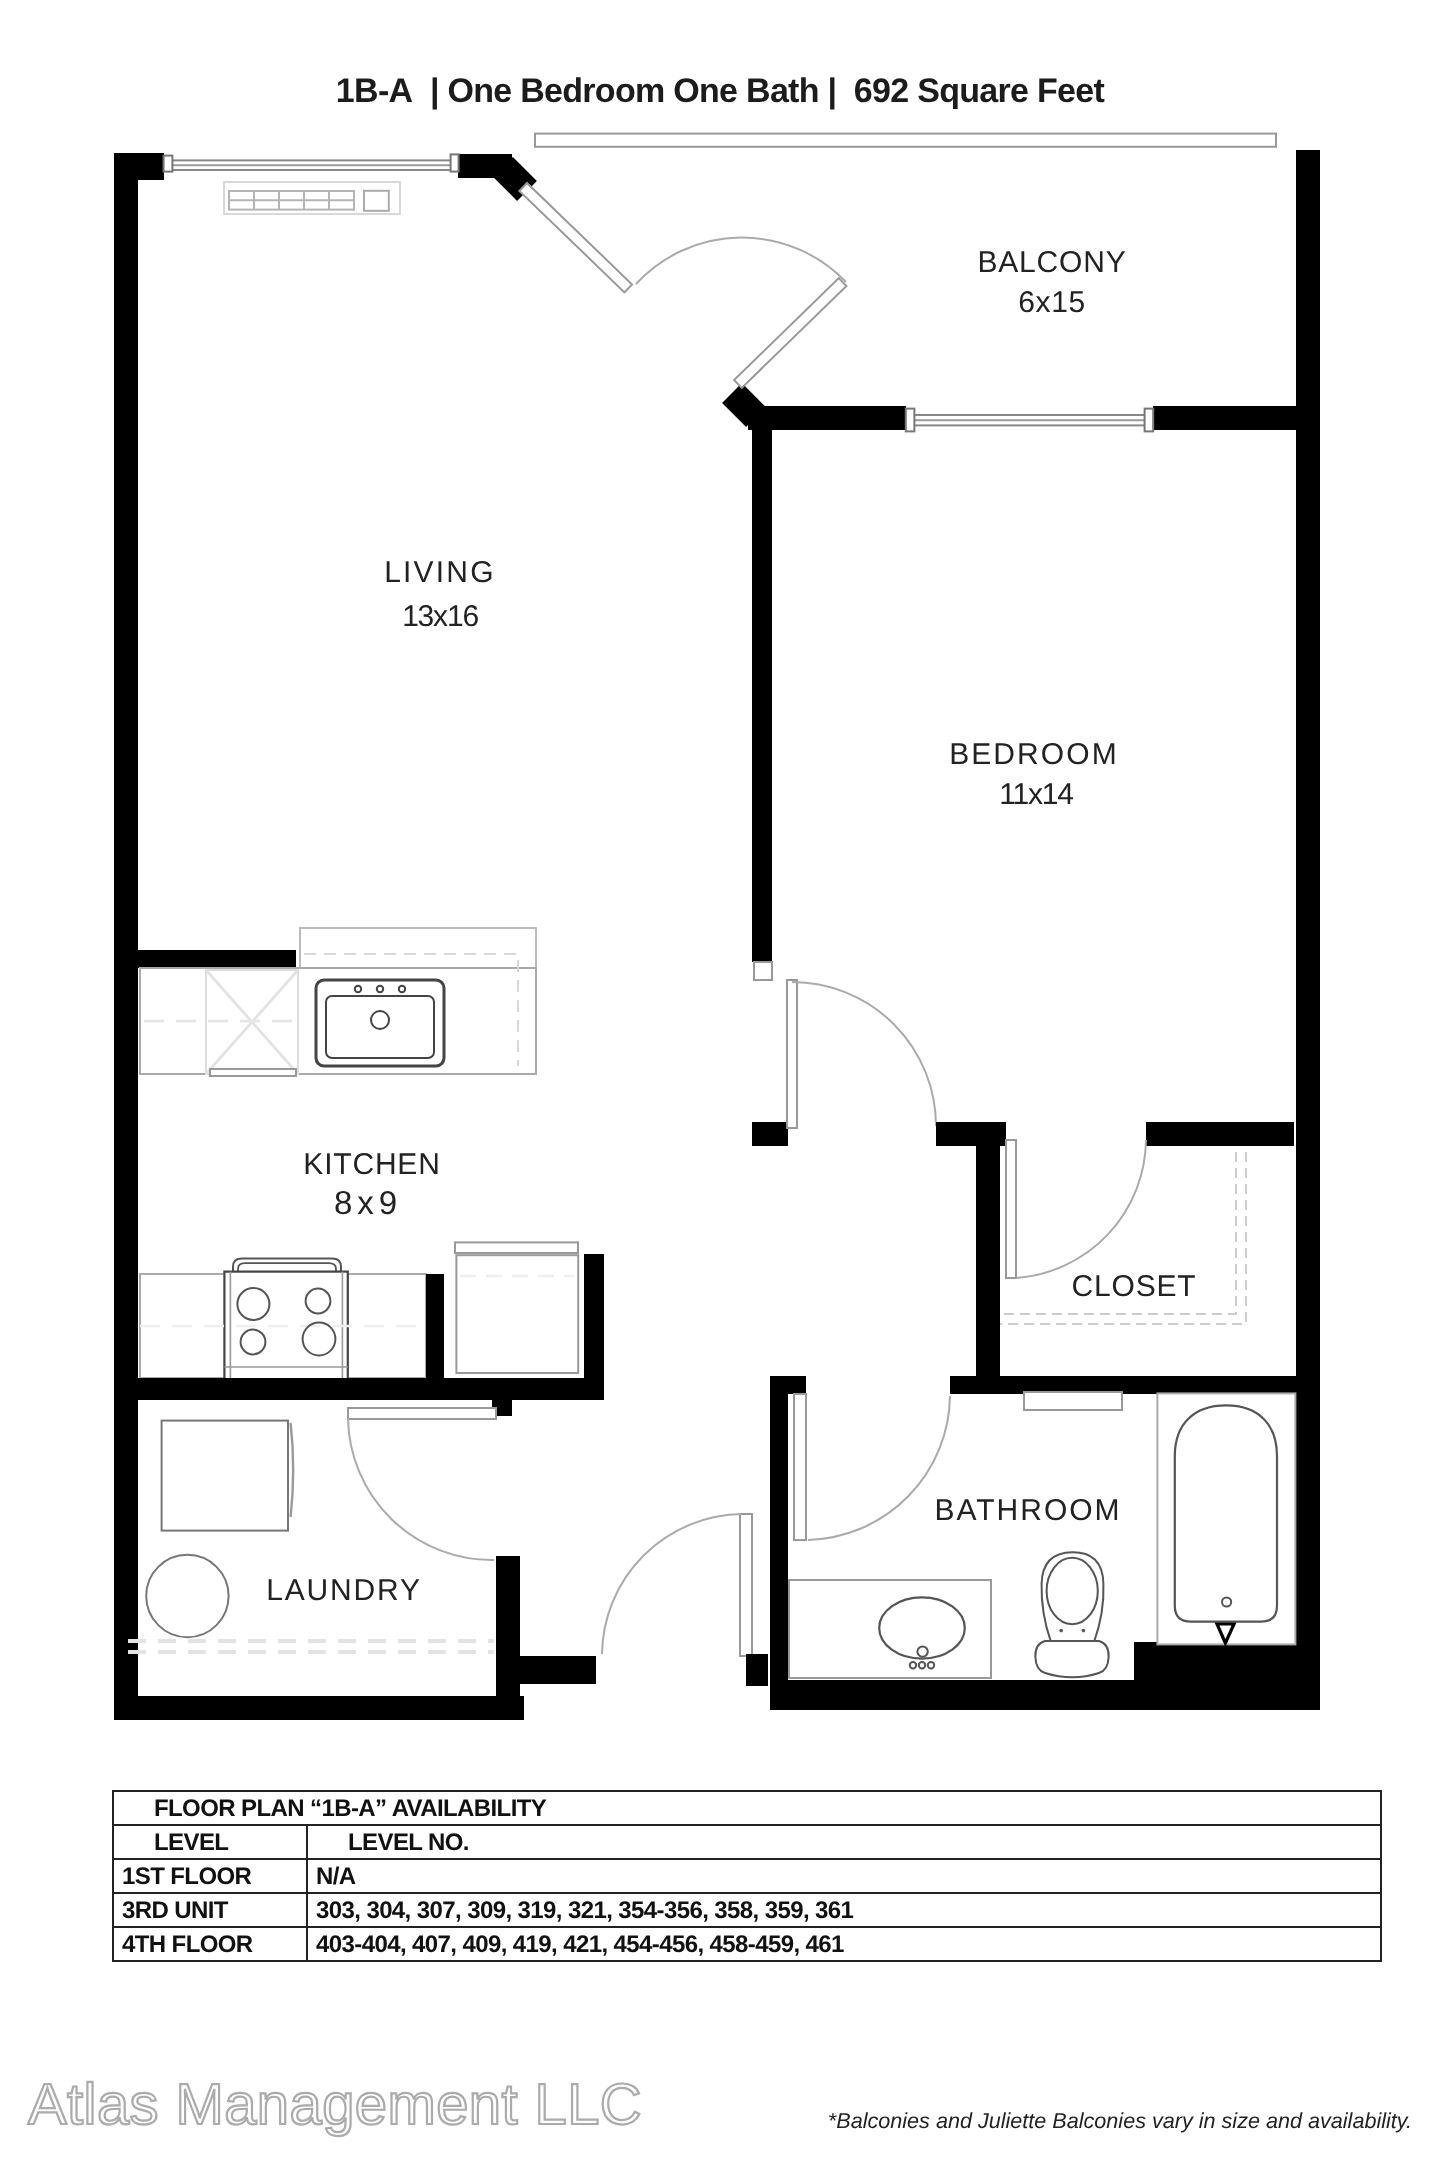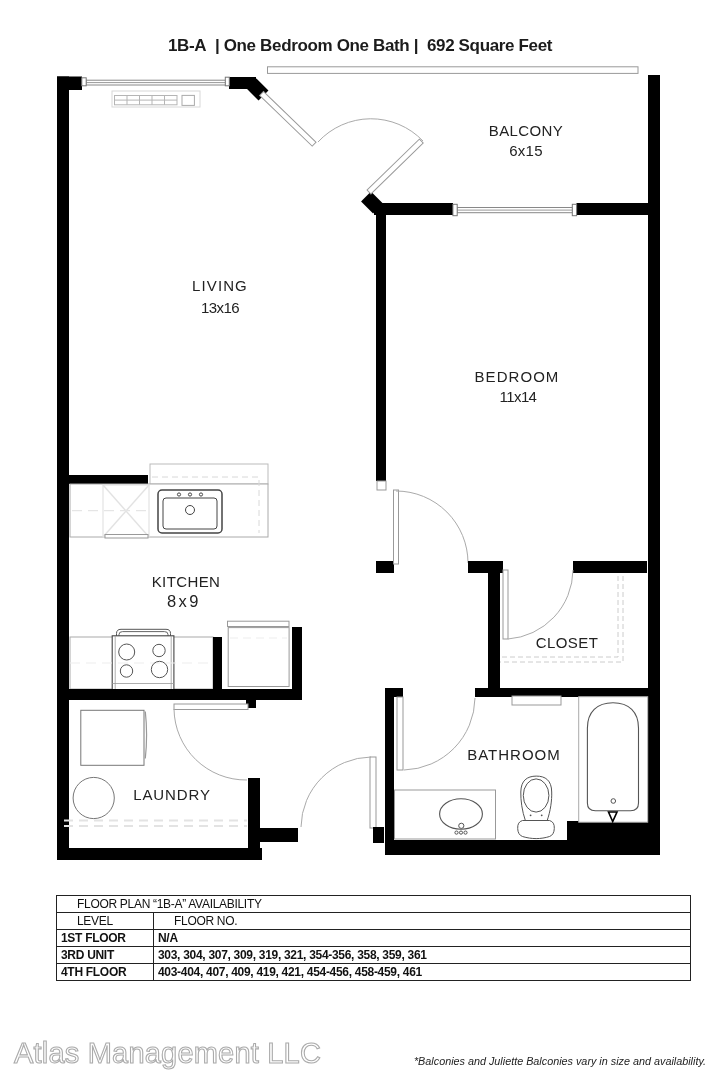--- a/index.html
+++ b/index.html
@@ -3,21 +3,21 @@
 <meta charset="utf-8">
 <style>
   html,body{margin:0;padding:0;background:#fff;}
   body{width:720px;height:1080px;position:relative;font-family:"Liberation Sans",sans-serif;}
   .hdr{position:absolute;left:0;top:24px;width:720px;text-align:center;font-weight:bold;font-size:17px;color:#1c1c1c;letter-spacing:-0.35px;margin-top:12px;}
   svg{position:absolute;left:0;top:0;}
   svg text{font-family:"Liberation Sans",sans-serif;fill:#222;}
   .rm{font-size:15px;}
   table{position:absolute;left:56px;top:895px;border-collapse:collapse;table-layout:fixed;font-size:12px;letter-spacing:-0.3px;color:#111;}
   td{border:1px solid #222;padding:1px 0 0 4px;height:14.9px;line-height:14.9px;white-space:nowrap;overflow:hidden;font-weight:bold;}
-  .b{font-weight:normal;padding-left:20px;}
+  .b{font-weight:bold;padding-left:20px;}
   .wm{position:absolute;left:14px;top:1037px;font-size:29px;letter-spacing:0.2px;color:#fff;-webkit-text-stroke:1.1px #ababab;white-space:nowrap;}
   .fn{position:absolute;left:0;top:1055px;width:706px;text-align:right;font-style:italic;font-size:10.8px;color:#222;}
 </style>
 </head>
 <body>
 
 <div class="hdr">1B-A&nbsp; | One Bedroom One Bath |&nbsp; 692 Square Feet</div>
 
 <svg width="720" height="880" viewBox="0 0 720 880">
 
@@ -344,21 +344,21 @@
     </g>
 </svg>
 
 <table>
 <tbody>
       <tr>
         <td class="b" colspan="2" style="width:597px;">FLOOR PLAN “1B-A” AVAILABILITY</td>
       </tr>
 <tr>
         <td class="b" style="width:76px;margin-left:17px;">LEVEL</td>
-        <td class="b" style="width:516px;">FLOOR NO.</td>
+        <td class="b" style="width:516px;">LEVEL NO.</td>
       </tr>
 <tr>
         <td>1ST FLOOR</td>
         <td>N/A</td>
       </tr>
 <tr>
         <td>3RD UNIT</td>
         <td>303, 304, 307, 309, 319, 321, 354-356, 358, 359, 361</td>
       </tr>
 <tr>

